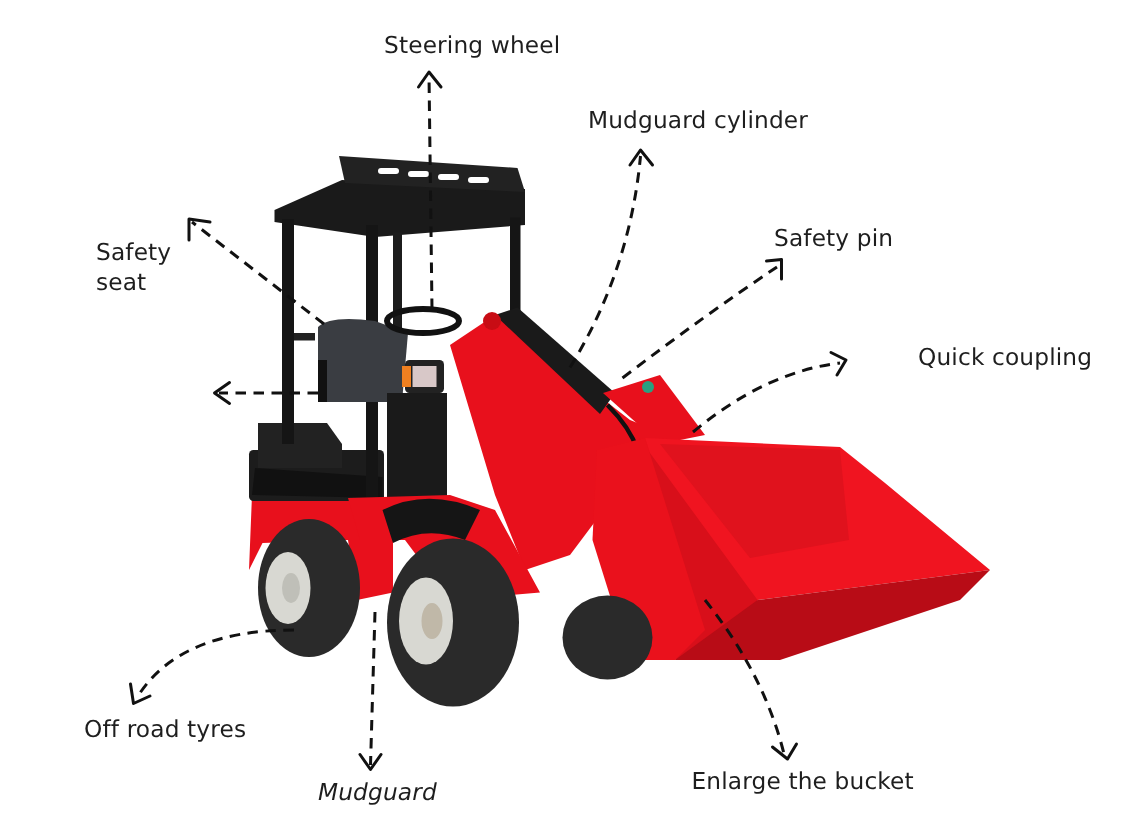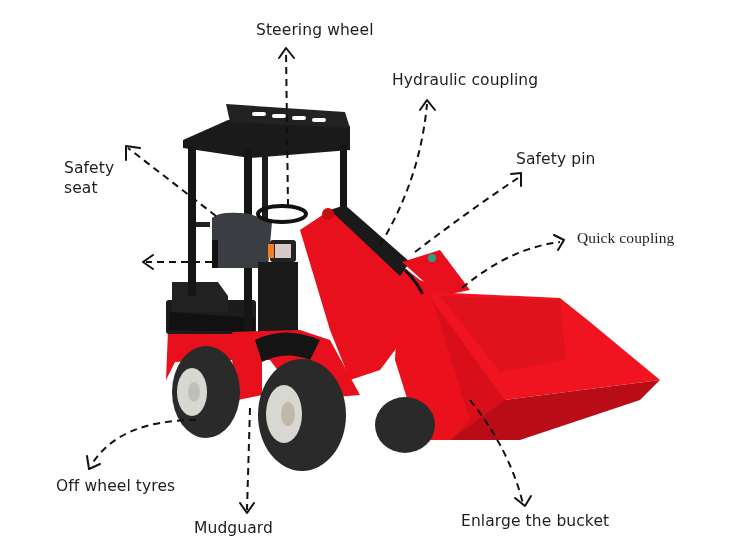--- a/index.html
+++ b/index.html
@@ -108,21 +108,21 @@
     <path class="head" d="M87 456 L89 469 L100 464"></path>
 
     <path class="arrow" d="M250 408 L247 510"></path>
     <path class="head" d="M240 503 L247 513 L254 503"></path>
 
     <path class="arrow" d="M470 400 Q510 450 523 504"></path>
     <path class="head" d="M515 498 L525 506 L531 496"></path>
   </svg>
 
   <div class="label" style="left:213px; top:20px;margin-left:43px;">Steering wheel</div>
-  <div class="label" style="left:392px; top:70px;">Hydraulic coupling</div>
+  <div class="label" style="left:392px; top:70px;">Mudguard cylinder</div>
   <div class="label" style="left:64px; top:125px; line-height:20px;margin-top:33px;">Safety
 seat</div>
   <div class="label" style="left:516px; top:149px;">Safety pin</div>
-  <div class="label" style="left:577px; top:228px;font-family:Liberation Serif, serif;">Quick coupling</div>
-  <div class="label" style="left:56px; top:476px;">Off wheel tyres</div>
-  <div class="label" style="left:194px; top:518px;">Mudguard</div>
+  <div class="label" style="left:612px; top:228px;">Quick coupling</div>
+  <div class="label" style="left:56px; top:476px;">Off road tyres</div>
+  <div class="label" style="left:212px; top:518px;font-style:italic;">Mudguard</div>
   <div class="label" style="left:461px; top:511px;">Enlarge the bucket</div>
 </div>
 
 </body></html>

